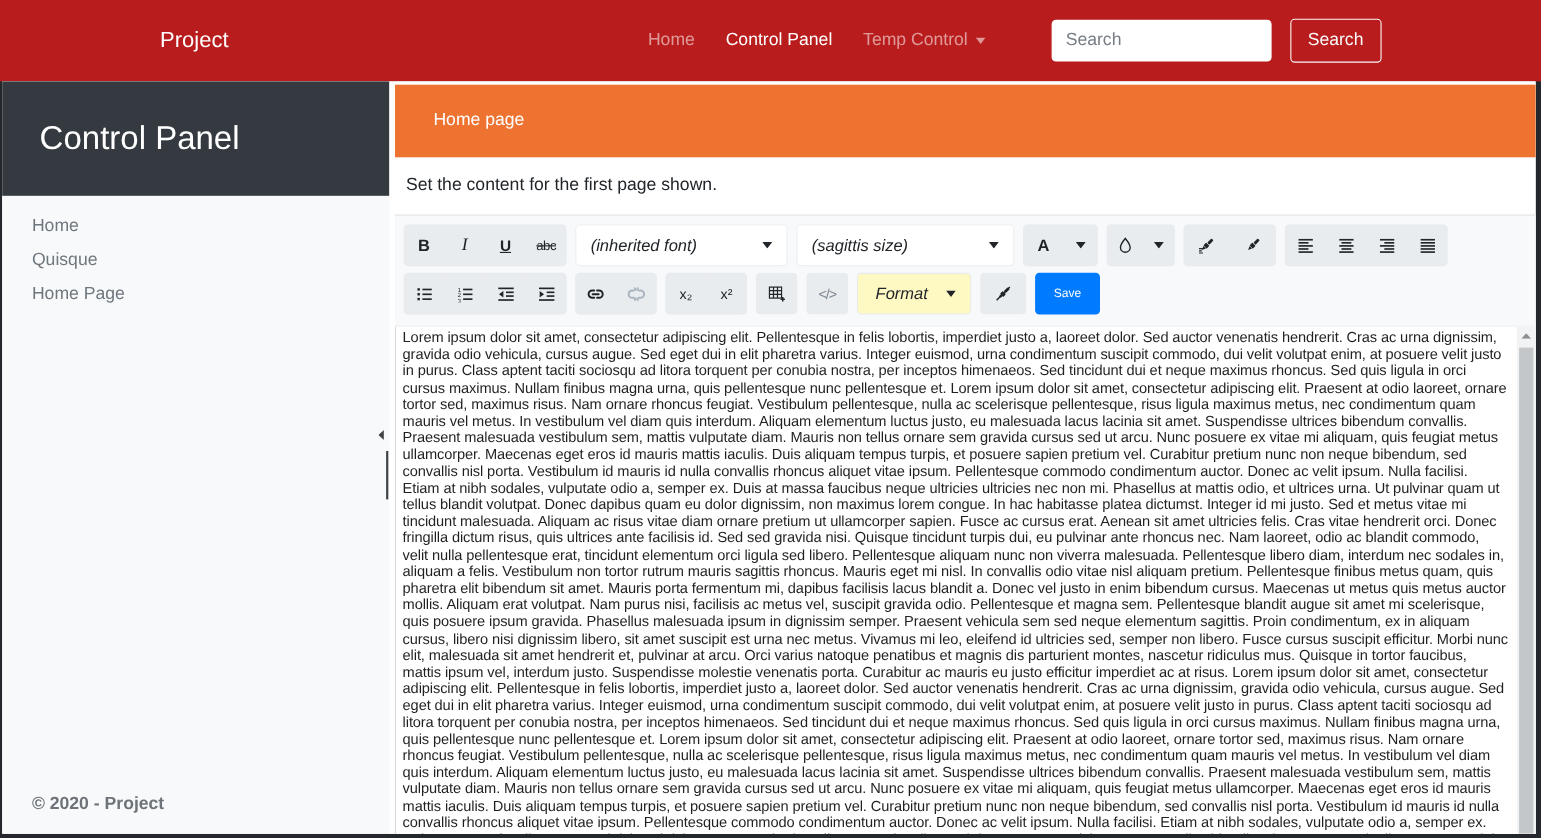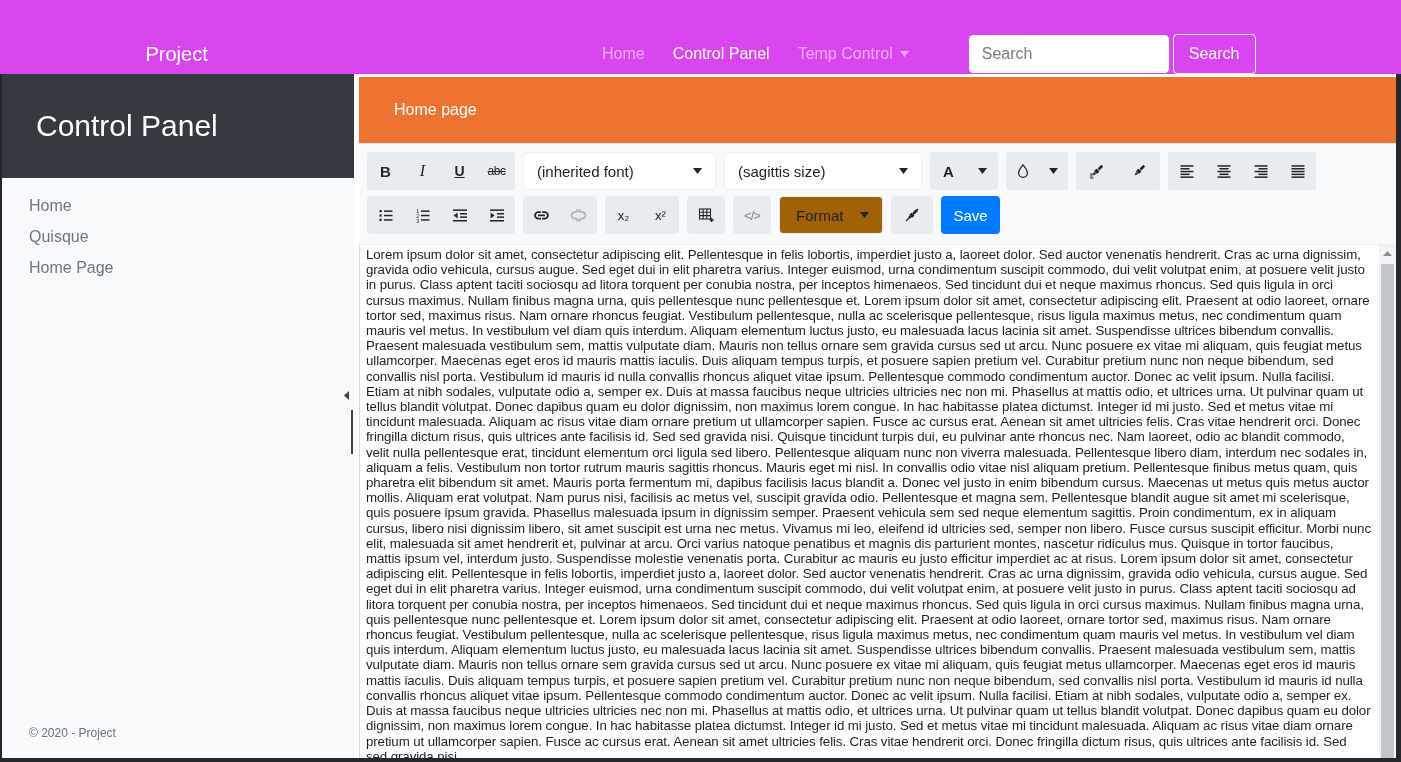--- a/index.html
+++ b/index.html
@@ -1,65 +1,65 @@
 <!DOCTYPE html>
 <html><head>
 <meta charset="utf-8">
 <style>
   html,body{margin:0;padding:0;background:#17191c;}
   *{box-sizing:border-box;}
   .screen{width:1401px;height:762px;position:relative;overflow:hidden;background:#24282c;
           font-family:"Liberation Sans",sans-serif;}
   
-  .navbar{height:74px;background:#d946ef;display:flex;align-items:flex-end;}
+  .navbar{height:74px;background:#b91c1c;display:flex;align-items:center;}
   .nav-inner{width:1140px;margin:0 auto;padding:0 15px;display:flex;align-items:center;}
   .brand{color:#fff;font-size:20px;text-decoration:none;cursor:pointer;}
   .nav-links{display:flex;align-items:center;margin-left:auto;list-style:none;margin:0 0 0 auto;padding:0;}
   .nav-link{padding:8px 14px;font-size:16px;color:rgba(255,255,255,.55);cursor:pointer;display:flex;align-items:center;gap:7px;}
   .nav-link.active{color:#ffffff;}
-  .search-form{display:flex;align-items:center;margin-left:14px;gap:4px;padding-left:32px;}
+  .search-form{display:flex;align-items:center;margin-left:14px;gap:17px;padding-left:32px;}
   .search-input{width:200px;height:38px;border:1px solid #fff;border-radius:4px;padding:0 12px;
                 font-size:16px;color:#212529;outline:none;font-family:inherit;}
   .search-input::placeholder{color:#767d84;}
   .search-btn{height:40px;padding:0 15px;background:transparent;border:1px solid #f8f9fa;color:#f8f9fa;
               border-radius:4px;font-size:16px;cursor:pointer;font-family:inherit;}
   
   .frame{display:flex;height:684px;margin:0 5px 4px 2px;background:#ffffff;position:relative;}
   
   .sidebar{width:352px;background:#f8f9fa;display:flex;flex-direction:column;}
   .sidebar-header{height:104px;background:#343a40;color:#fff;display:flex;align-items:center;
                   padding-left:34px;font-size:30px;}
   .sidebar-nav{padding-top:12px;display:flex;flex-direction:column;}
   .sidebar-item{padding:6px 27px;font-size:16px;line-height:19px;color:#6f777e;cursor:pointer;}
-  .sidebar-footer{margin-top:auto;padding:14px 27px 18px;font-size:12px;color:#6d7378;}
+  .sidebar-footer{margin-top:auto;padding:14px 27px 18px;font-size:16px;color:#6d7378;font-weight:bold;}
   
   .splitter{width:5px;background:#fff;position:relative;}
   .split-arrow{position:absolute;left:-10px;top:317px;cursor:pointer;line-height:0;}
   .split-handle{position:absolute;left:-3px;top:336px;width:2px;height:44px;background:#3f4346;cursor:col-resize;}
   
   .main{flex:1;min-width:0;display:flex;flex-direction:column;background:#fff;}
   .panel-header{height:66px;margin-top:3px;background:#ee7330;color:#fff;display:flex;
                 align-items:center;padding-left:35px;font-size:16px;}
   .panel-desc{height:52px;display:flex;align-items:center;padding-left:10px;font-size:16px;color:#212529;}
   
   .toolbar{background:#f8f9fa;border-top:1px solid #e2e4e6;border-bottom:1px solid #eceef0;
            padding:8px 8px 10px 8px;display:flex;flex-direction:column;gap:6px;}
   .tb-row{display:flex;align-items:center;gap:8px;}
   .btn-group{display:flex;background:#e9ecef;border-radius:4px;overflow:hidden;}
   .tb-btn{width:37px;height:38px;display:flex;align-items:center;justify-content:center;border:none;
           background:#e9ecef;color:#212529;cursor:pointer;font-family:inherit;padding:0;}
   .tb-btn.wide{width:42px;}
   .tb-btn.caret-cell{width:31px;}
   .dd{height:38px;background:#fff;border:1px solid #edeff1;border-radius:4px;display:flex;
       align-items:center;font-size:15px;color:#212529;cursor:pointer;}
-  .dd .dd-label{padding-left:13px;}
+  .dd .dd-label{padding-left:13px;font-style:italic;}
   .dd .dd-caret{margin-left:auto;padding-right:13px;display:flex;}
-  .dd.gray{background:#a16207;border-color:#e9ecef;}
+  .dd.gray{background:#fef9c3;border-color:#e9ecef;}
   .save-btn{height:38px;width:59px;background:#007bff;color:#fff;border:none;border-radius:4px;
-            font-size:15px;cursor:pointer;font-family:inherit;}
+            font-size:11px;cursor:pointer;font-family:inherit;}
   
   .ic-b{font-weight:bold;font-size:15px;}
   .ic-i{font-family:"Liberation Serif",serif;font-style:italic;font-size:16px;}
   .ic-u{font-size:14px;font-weight:600;text-decoration:underline;}
   .ic-strike{font-size:12px;text-decoration:line-through;letter-spacing:-.5px;}
   .ic-a{font-weight:600;font-size:15px;}
   .ic-subsup{font-size:13px;}
   .ic-code{font-size:13px;color:#7c8690;letter-spacing:-1px;}
   
   .editor{flex:1;position:relative;border-left:1px solid #d9d9d9;overflow:hidden;background:#fff;}
@@ -115,20 +115,21 @@
       <span class="split-arrow">
         <svg width="5" height="9" viewBox="0 0 5 9">
             <path d="M5 0v9L0 4.5z" fill="#3f4346"></path>
           </svg>
       </span>
       <span class="split-handle"></span>
     </div>
 
     <main class="main">
       <div class="panel-header">Home page</div>
+      <div class="panel-desc">Set the content for the first page shown.</div>
 
       <div class="toolbar">
 
         <div class="tb-row">
           <div class="btn-group">
             <button class="tb-btn">
                 <span class="ic-b">B</span>
               </button>
             <button class="tb-btn">
                 <span class="ic-i">I</span>

